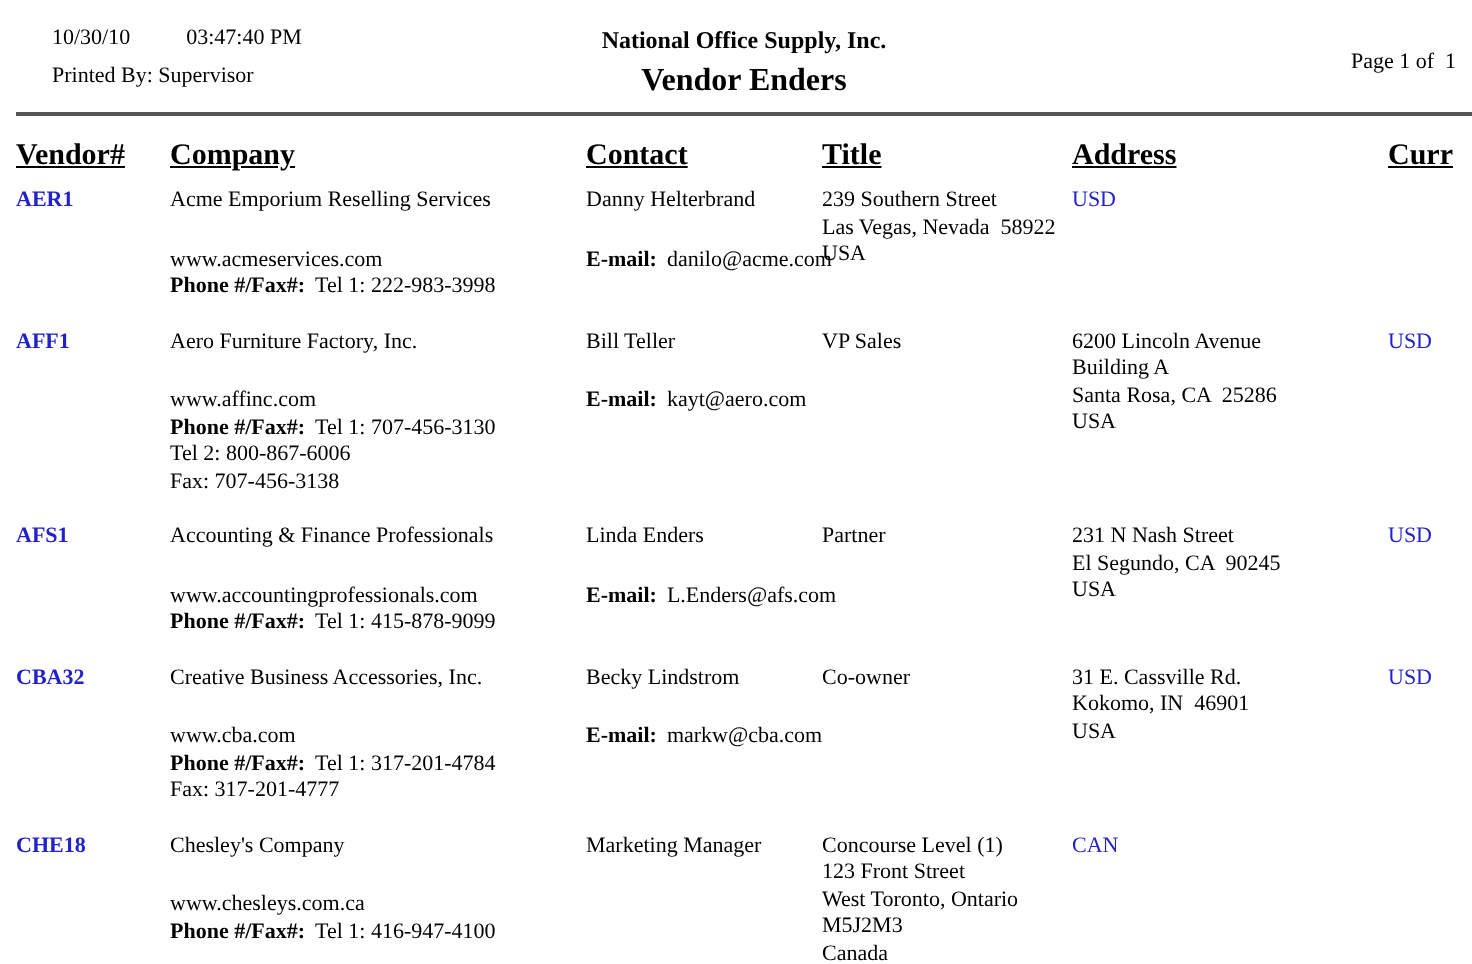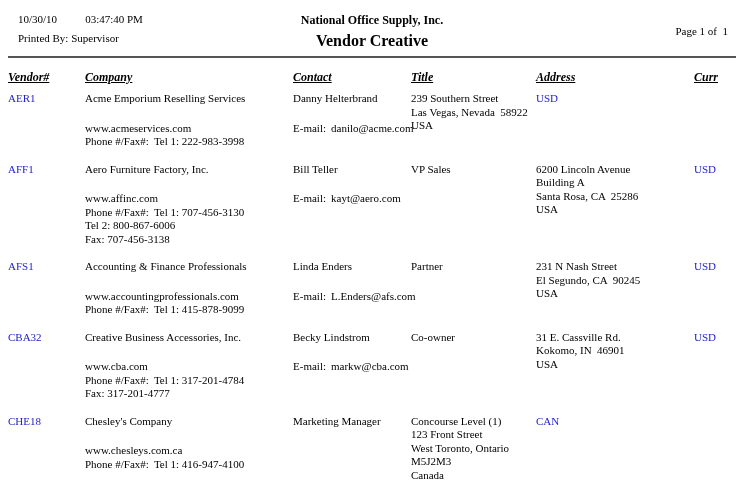--- a/index.html
+++ b/index.html
@@ -10,58 +10,58 @@
     overflow: hidden;
     font-family: "Liberation Serif", serif;
     font-size: 11px;
     color: #000000;
     background: #ffffff;
   }
   
   .hdr-row { position: relative; width: 728px; }
   .hdr-row1 { height: 16px; }
   .hdr-row2 { height: 20px; margin-top: 3px; }
-  .hdr-left { position: absolute; left: 10px; top: 0; white-space: pre; }
+  .hdr-left { position: absolute; left: 18px; top: 0; white-space: pre; }
   .hdr-center { position: absolute; left: 0; right: 0; top: 0; text-align: center; }
   .hdr-right { position: absolute; right: 8px; top: 12px; white-space: pre; }
   .print-time { margin-left: 28px; }
   .company-hdr { font-weight: bold; font-size: 12px; }
   .report-title { font-weight: bold; font-size: 16px; }
   .divider { width: 728px; border-bottom: 2px solid #555; margin-top: 4px; }
   
   .grid6 {
     display: grid;
     grid-template-columns: 77px 208px 118px 125px 158px 42px;
     width: 728px;
   }
-  .colhead { margin-top: 12px; margin-bottom: 7px; font-weight: bold; font-size: 12px; font-style: italic; }
+  .colhead { margin-top: 12px; margin-bottom: 7px; font-weight: bold; font-size: 15px; }
   .colhead span { text-decoration: underline; justify-self: start; }
   
   .record { margin-bottom: 14px; }
   .line { line-height: 13.5px; white-space: pre; }
   .gap-top { margin-top: 16px; }
-  .b { font-weight: normal; }
+  .b { font-weight: bold; }
   .val { margin-left: 5px; }
-  .vid { font-weight: normal; cursor: pointer; }
+  .vid { font-weight: bold; cursor: pointer; }
   .curr-link { cursor: pointer; }
   .col { overflow: visible; }
 </style>
 </head>
 <body>
 
 <div class="page">
 
   <div class="hdr-row hdr-row1">
     <div class="hdr-left"><span>10/30/10</span><span class="print-time">03:47:40 PM</span></div>
     <div class="hdr-center company-hdr">National Office Supply, Inc.</div>
     <div class="hdr-right">Page 1 of  1</div>
   </div>
   <div class="hdr-row hdr-row2">
     <div class="hdr-left">Printed By: Supervisor</div>
-    <div class="hdr-center report-title">Vendor Creative</div>
+    <div class="hdr-center report-title">Vendor Enders</div>
   </div>
   <div class="divider"></div>
 
   <div class="grid6 colhead">
     <span>Vendor#</span>
     <span>Company</span>
     <span>Contact</span>
     <span>Title</span>
     <span>Address</span>
     <span>Curr</span>

